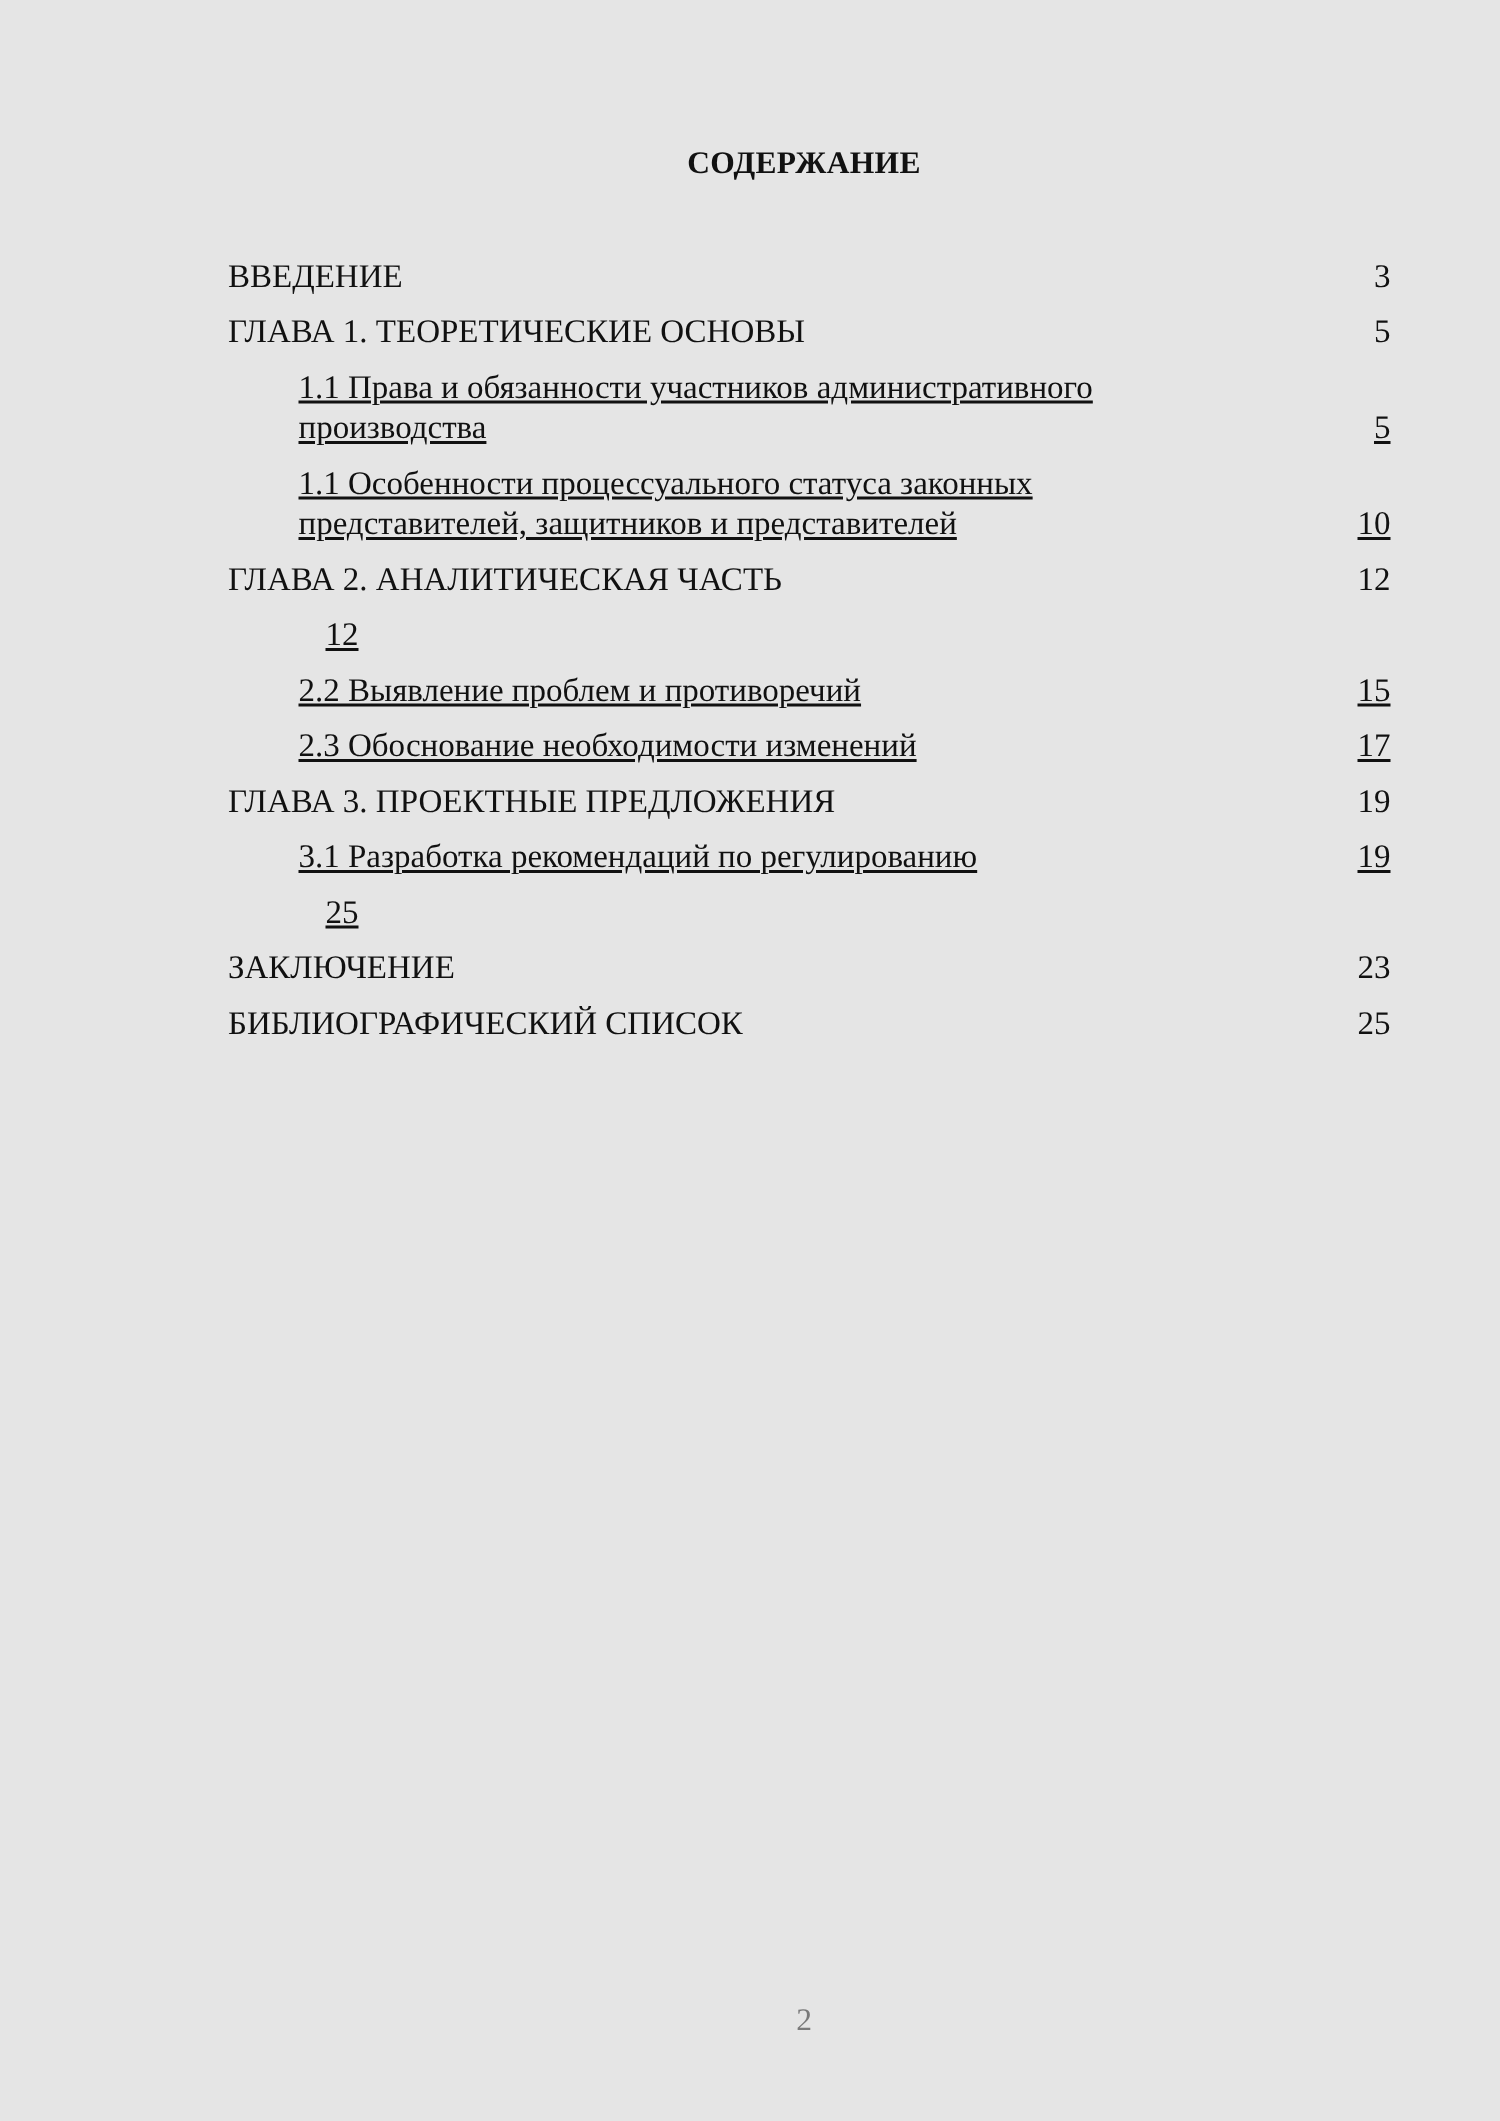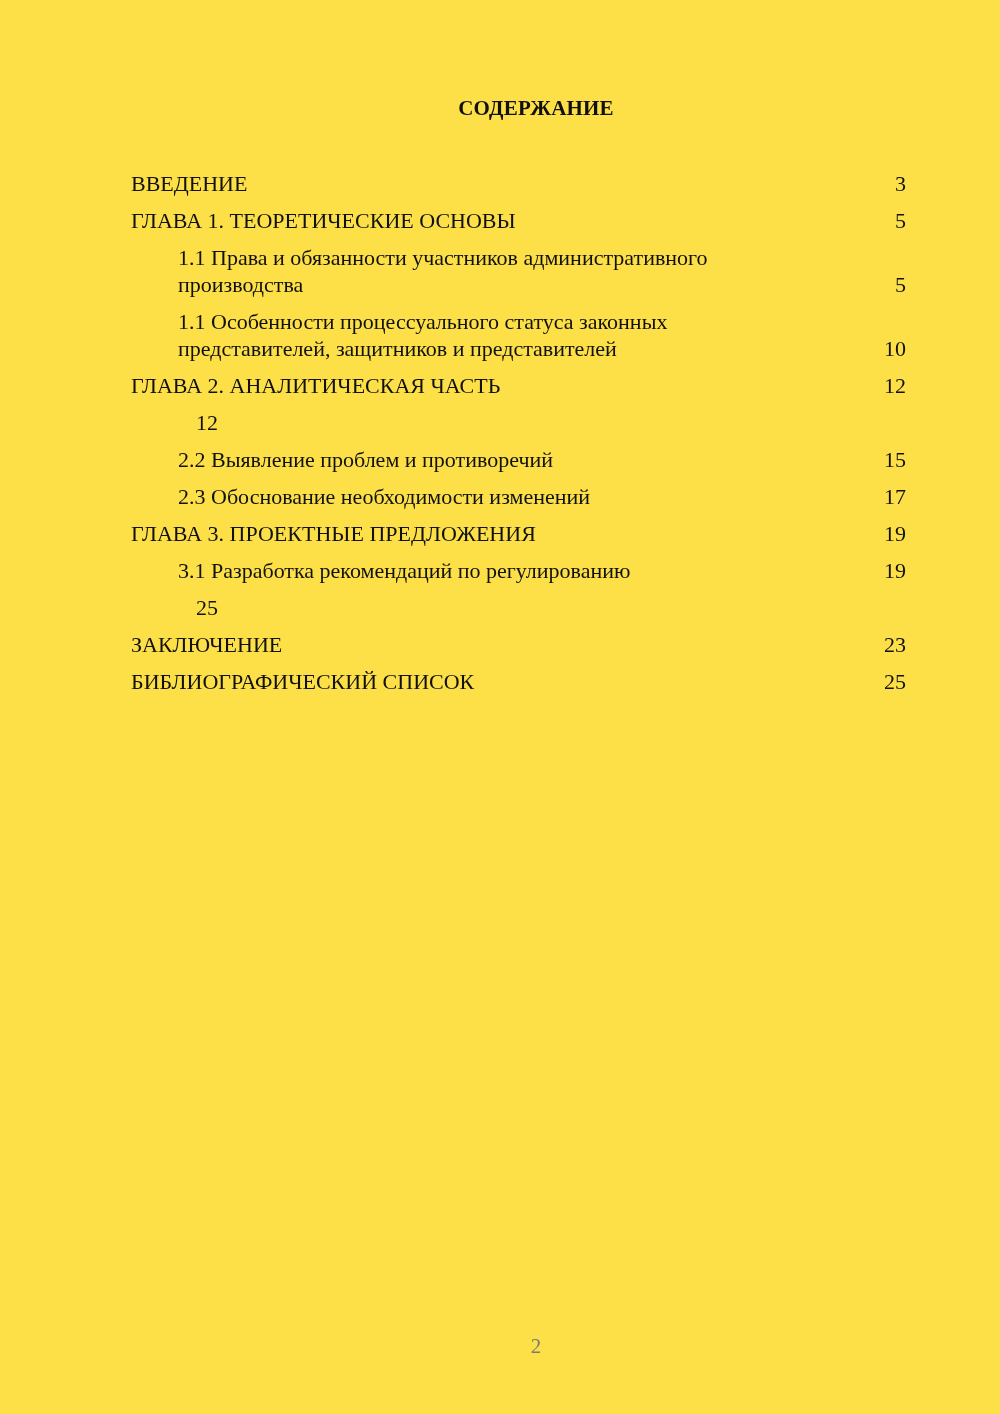--- a/index.html
+++ b/index.html
@@ -13,49 +13,50 @@
     position: relative;
     overflow: hidden;
     font-family: "Liberation Serif", "DejaVu Serif", serif;
     color: #111111;
   }
   .page {
     position: absolute;
     left: 0; top: 0;
     width: 1000px;
     height: 1414px;
-    background: #fde047;
+    background: #e5e5e5;
   }
   .toc-title {
     position: absolute;
     top: 96px;
     left: 0;
     width: 1072px;
     text-align: center;
     font-weight: bold;
     font-size: 21px;
     letter-spacing: 0.2px;
   }
   .toc {
     position: absolute;
-    left: 131px;
+    left: 152px;
     top: 170px;
     width: 775px;
   }
   .entry {
     position: relative;
     display: flex;
     align-items: flex-end;
     justify-content: space-between;
     font-size: 22px;
     line-height: 27px;
     margin-bottom: 10px;
   }
   .entry.sub {
     padding-left: 47px;
+    text-decoration: underline;
   }
   .entry .label {
     max-width: 620px;
   }
   .entry .pg {
     text-align: right;
     min-width: 40px;
     white-space: nowrap;
   }
   .page-number {

